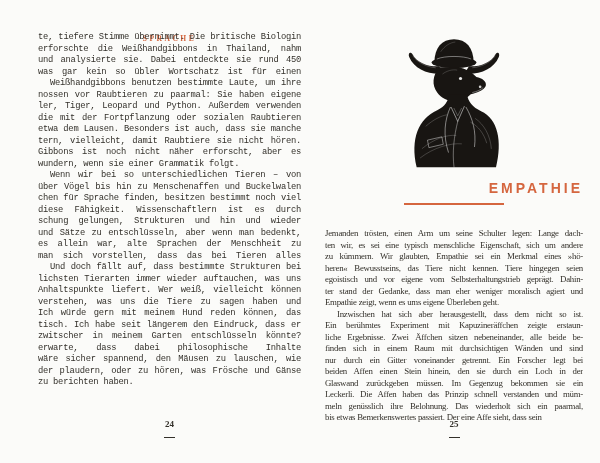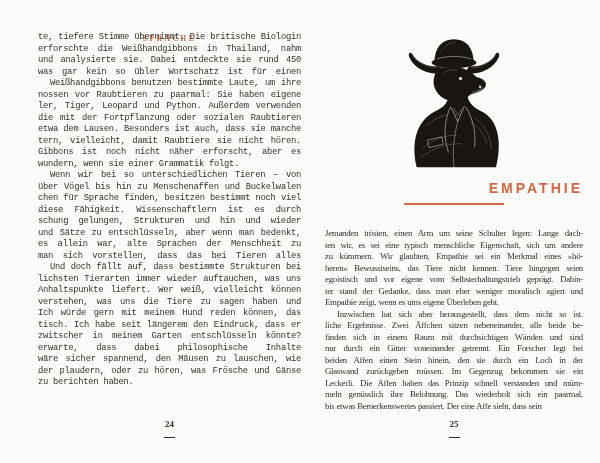--- a/index.html
+++ b/index.html
@@ -169,20 +169,21 @@
 
     <div class="textblock" id="right-text">
         <div class="line">Jemanden trösten, einen Arm um seine Schulter legen: Lange dach-</div>
         <div class="line">ten wir, es sei eine typisch menschliche Eigenschaft, sich um andere</div>
         <div class="line">zu kümmern. Wir glaubten, Empathie sei ein Merkmal eines »hö-</div>
         <div class="line">heren« Bewusstseins, das Tiere nicht kennen. Tiere hingegen seien</div>
         <div class="line">egoistisch und vor eigene vom Selbsterhaltungstrieb geprägt. Dahin-</div>
         <div class="line">ter stand der Gedanke, dass man eher weniger moralisch agiert und</div>
         <div class="line last">Empathie zeigt, wenn es ums eigene Überleben geht.</div>
         <div class="line indent">Inzwischen hat sich aber herausgestellt, dass dem nicht so ist.</div>
+        <div class="line">Ein berühmtes Experiment mit Kapuzineräffchen zeigte erstaun-</div>
         <div class="line">liche Ergebnisse. Zwei Äffchen sitzen nebeneinander, alle beide be-</div>
         <div class="line">finden sich in einem Raum mit durchsichtigen Wänden und sind</div>
         <div class="line">nur durch ein Gitter voneinander getrennt. Ein Forscher legt bei</div>
         <div class="line">beiden Affen einen Stein hinein, den sie durch ein Loch in der</div>
         <div class="line">Glaswand zurückgeben müssen. Im Gegenzug bekommen sie ein</div>
         <div class="line">Leckerli. Die Affen haben das Prinzip schnell verstanden und müm-</div>
         <div class="line">meln genüsslich ihre Belohnung. Das wiederholt sich ein paarmal,</div>
         <div class="line last">bis etwas Bemerkenswertes passiert. Der eine Affe sieht, dass sein</div>
       </div>
 

